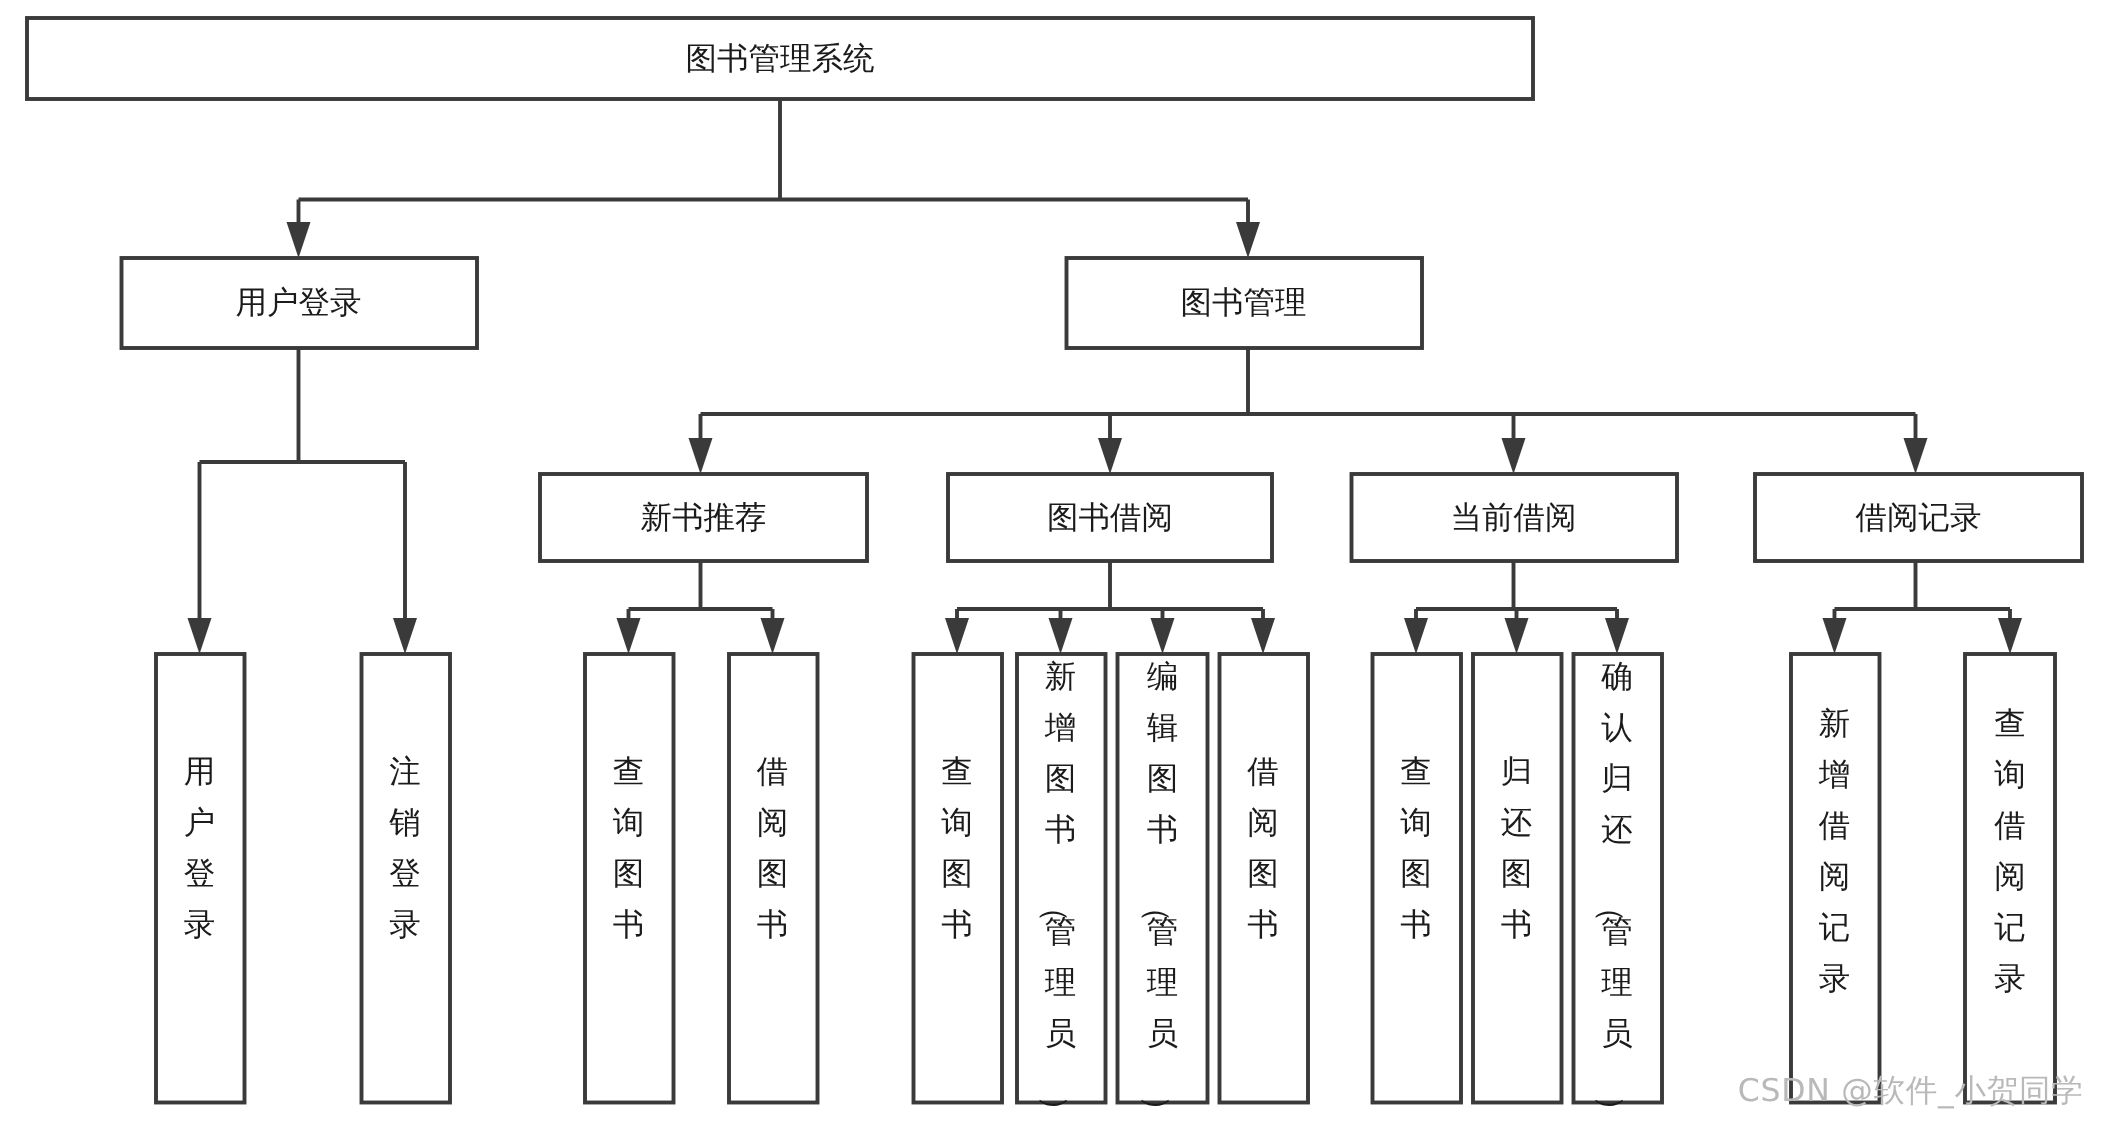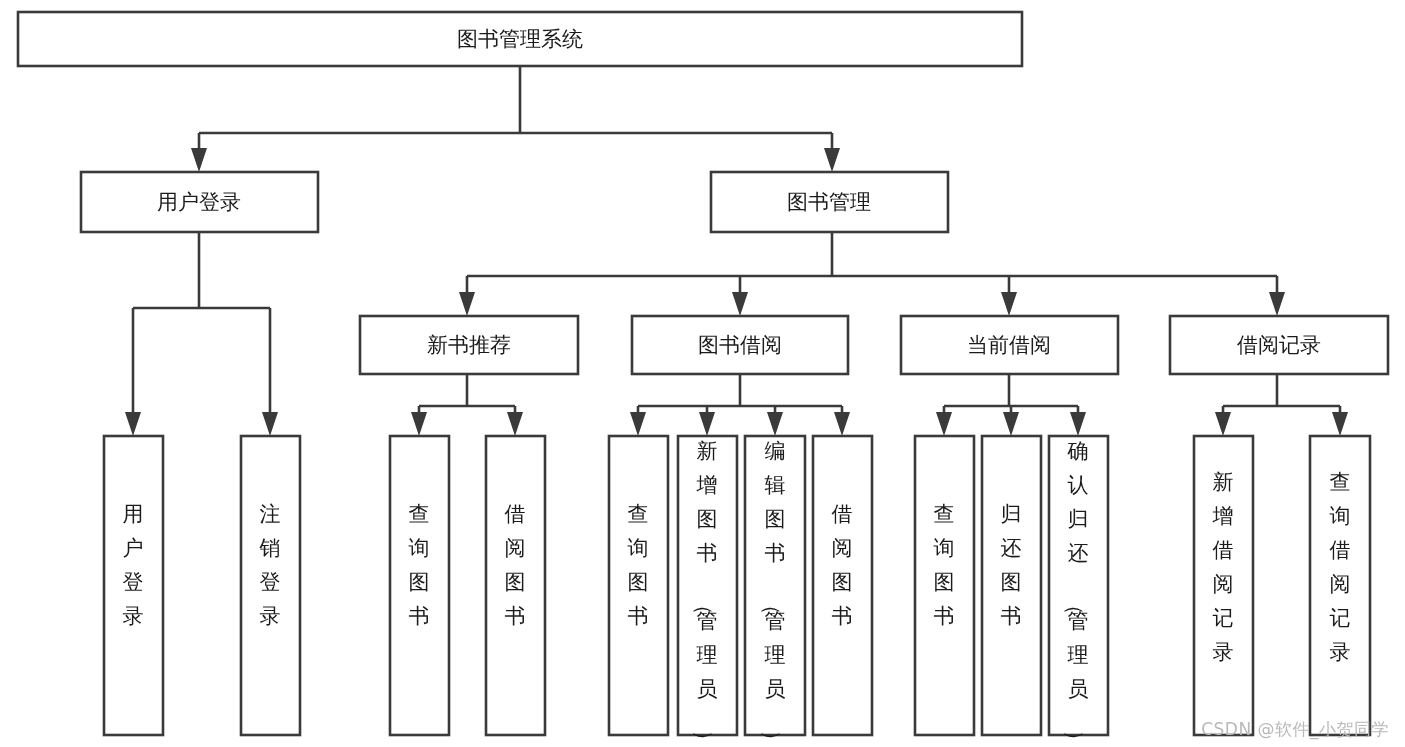--- a/index.html
+++ b/index.html
@@ -53,21 +53,21 @@
     font-family: "DejaVu Sans", "Liberation Sans", sans-serif;
     font-size: 21px;
     fill: #1b1b1b;
     text-anchor: middle;
   }
   .watermark {
     position: absolute;
     right: 16px;
     bottom: 6px;
     font-family: "DejaVu Sans", "Liberation Sans", sans-serif;
-    font-size: 17px;
+    font-size: 21px;
     color: #b9b9b9;
     letter-spacing: 0.5px;
     white-space: nowrap;
     user-select: none;
   }
 </style>
 </head>
 <body>
 
 <div id="diagram-root">

